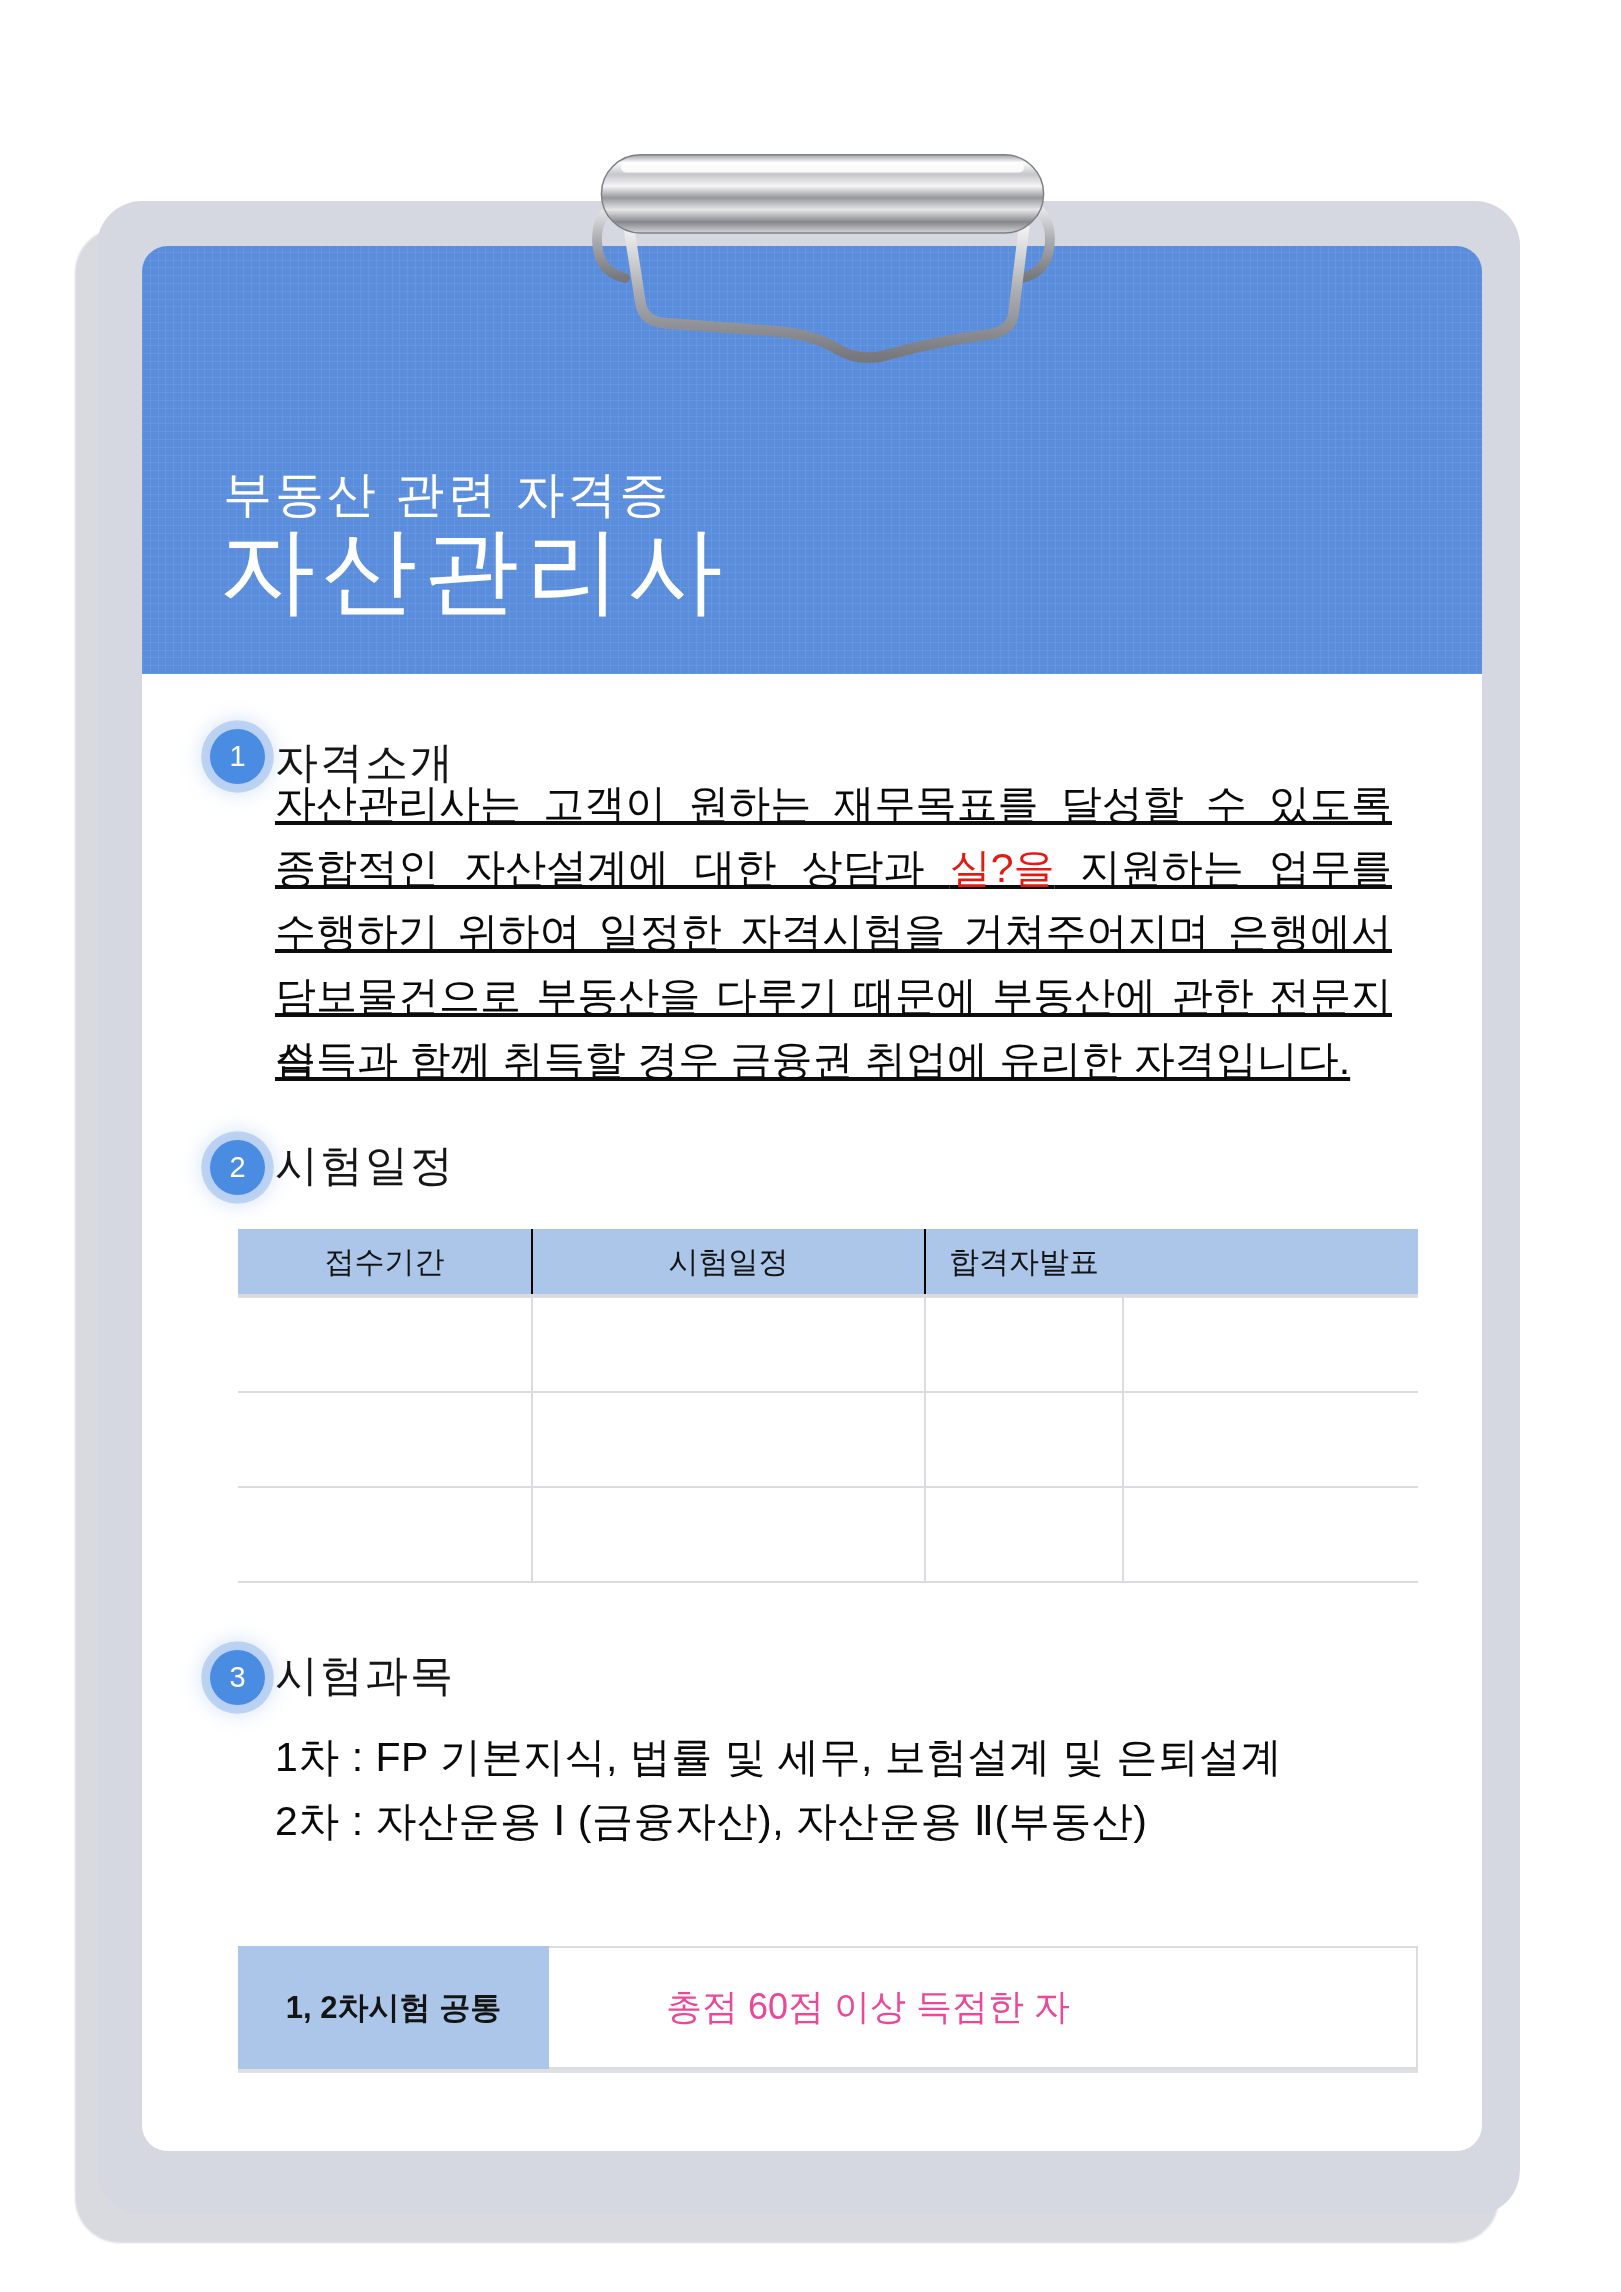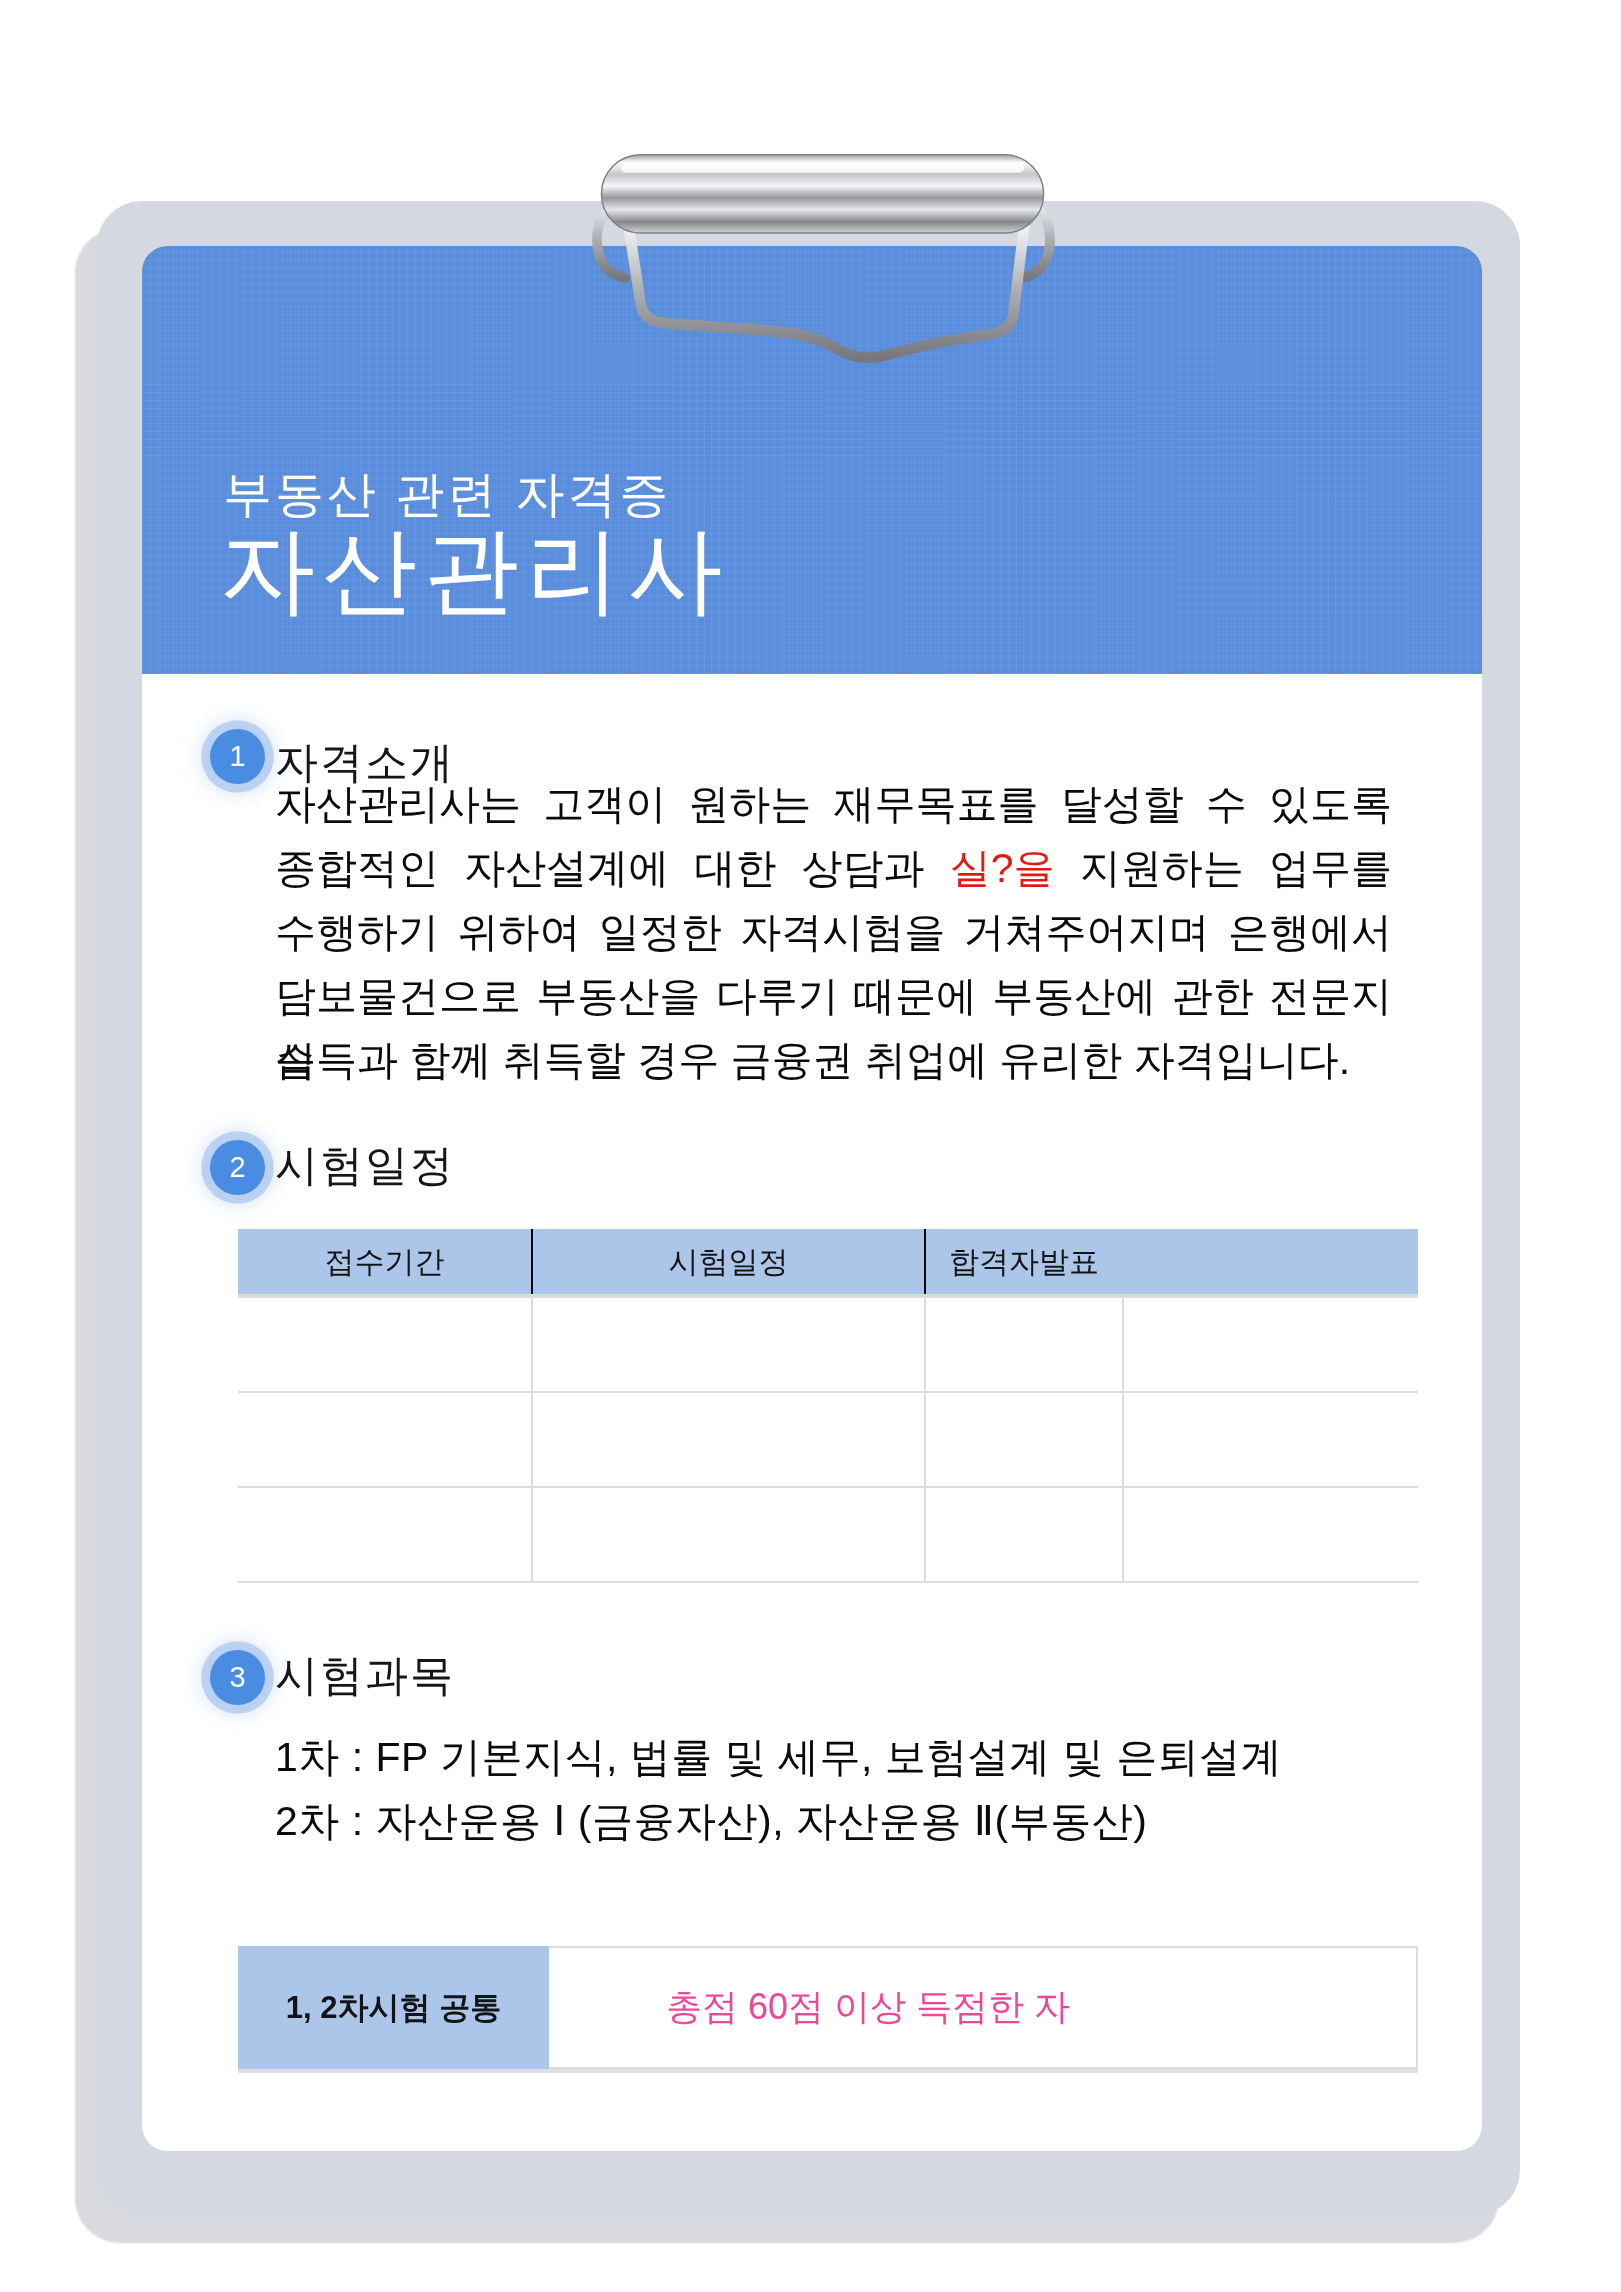--- a/index.html
+++ b/index.html
@@ -103,21 +103,21 @@
 <div class="banner-subtitle">부동산 관련 자격증</div>
 <div class="banner-title">자산관리사</div>
 
 <div class="sheet"></div>
 
 <div class="badge" style="left:210px;top:729px;">
   <span>1</span>
 </div>
 <div class="sec-title" style="top:734px;">자격소개</div>
 
-<div class="para" style="top:772px;">
+<div class="para" style="top:772px;text-decoration:underline;">
   <div class="jline">자산관리사는 고객이 원하는 재무목표를 달성할 수 있도록</div>
   <div class="jline"><span>종합적인 자산설계에 대한 상담과 </span><span class="red">실?을</span><span> 지원하는 업무를</span></div>
   <div class="jline">수행하기 위하여 일정한 자격시험을 거쳐주어지며 은행에서</div>
   <div class="jline">담보물건으로 부동산을 다루기 때문에 부동산에 관한 전문지식</div>
   <div class="jline last">습득과 함께 취득할 경우 금융권 취업에 유리한 자격입니다.</div>
 </div>
 
 <div class="badge" style="left:210px;top:1140px;">
   <span>2</span>
 </div>

